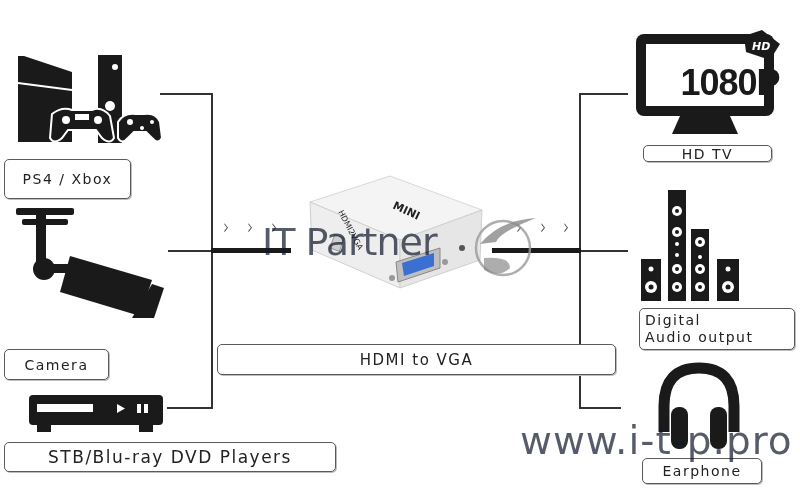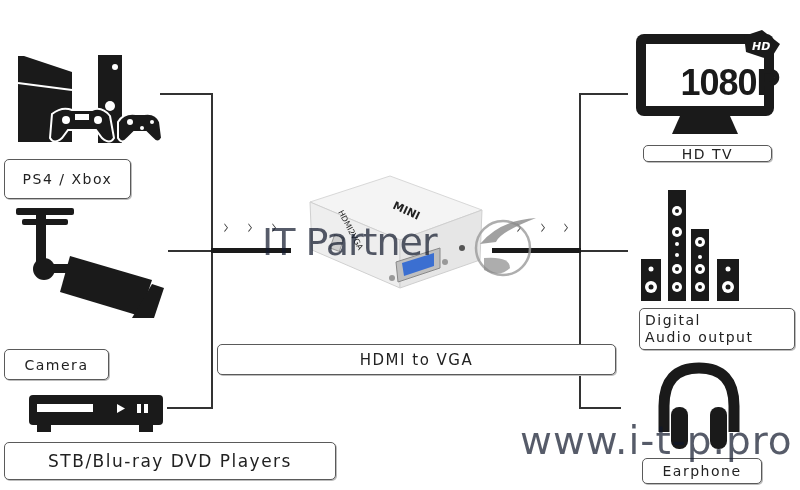--- a/index.html
+++ b/index.html
@@ -78,21 +78,21 @@
 
 <svg width="140" height="40" style="left:29px;top:395px;" viewBox="0 0 140 40">
   <rect x="0" y="0" width="134" height="30" rx="4" fill="#1a1a1a"></rect>
   <rect x="8" y="9" width="56" height="8" fill="#fff"></rect>
   <polygon points="88,9 88,18 96,13.5" fill="#fff"></polygon>
   <rect x="108" y="9" width="4" height="9" fill="#fff"></rect>
   <rect x="115" y="9" width="4" height="9" fill="#fff"></rect>
   <rect x="8" y="30" width="14" height="7" fill="#1a1a1a"></rect>
   <rect x="110" y="30" width="14" height="7" fill="#1a1a1a"></rect>
 </svg>
-<div class="label-box" style="left:4px;top:442px;width:332px;height:38px;font-size:17px;">
+<div class="label-box" style="left:4px;top:442px;width:332px;height:30px;font-size:17px;">
   <span>STB/Blu-ray DVD Players</span>
 </div>
 
 <svg width="200" height="130" style="left:300px;top:170px;" viewBox="0 0 200 130">
 
   <polygon points="10,32 90,6 182,40 100,70" fill="#f4f4f4" stroke="#d8d8d8" stroke-width="1"></polygon>
 
   <polygon points="10,32 100,70 100,118 12,80" fill="#eeeeee" stroke="#d0d0d0" stroke-width="1"></polygon>
 
   <polygon points="100,70 182,40 180,90 100,118" fill="#e6e6e6" stroke="#cfcfcf" stroke-width="1"></polygon>

